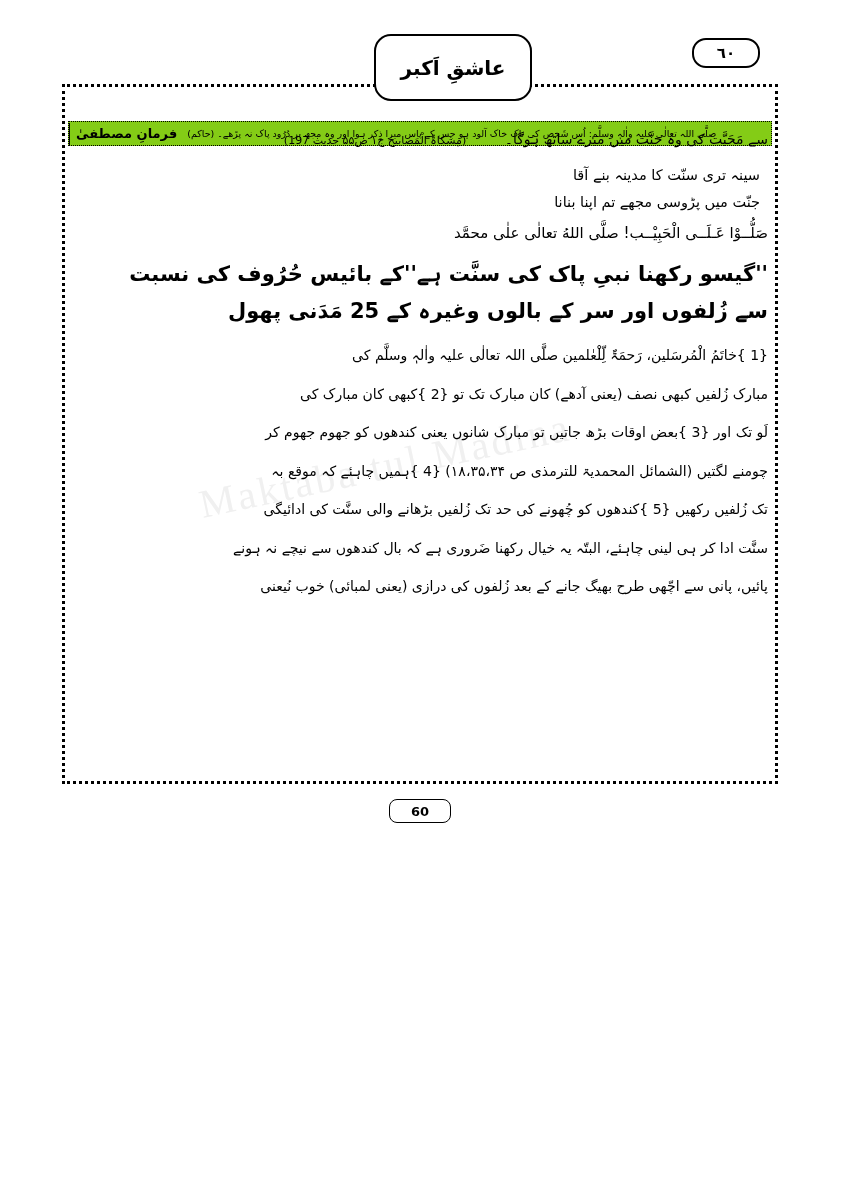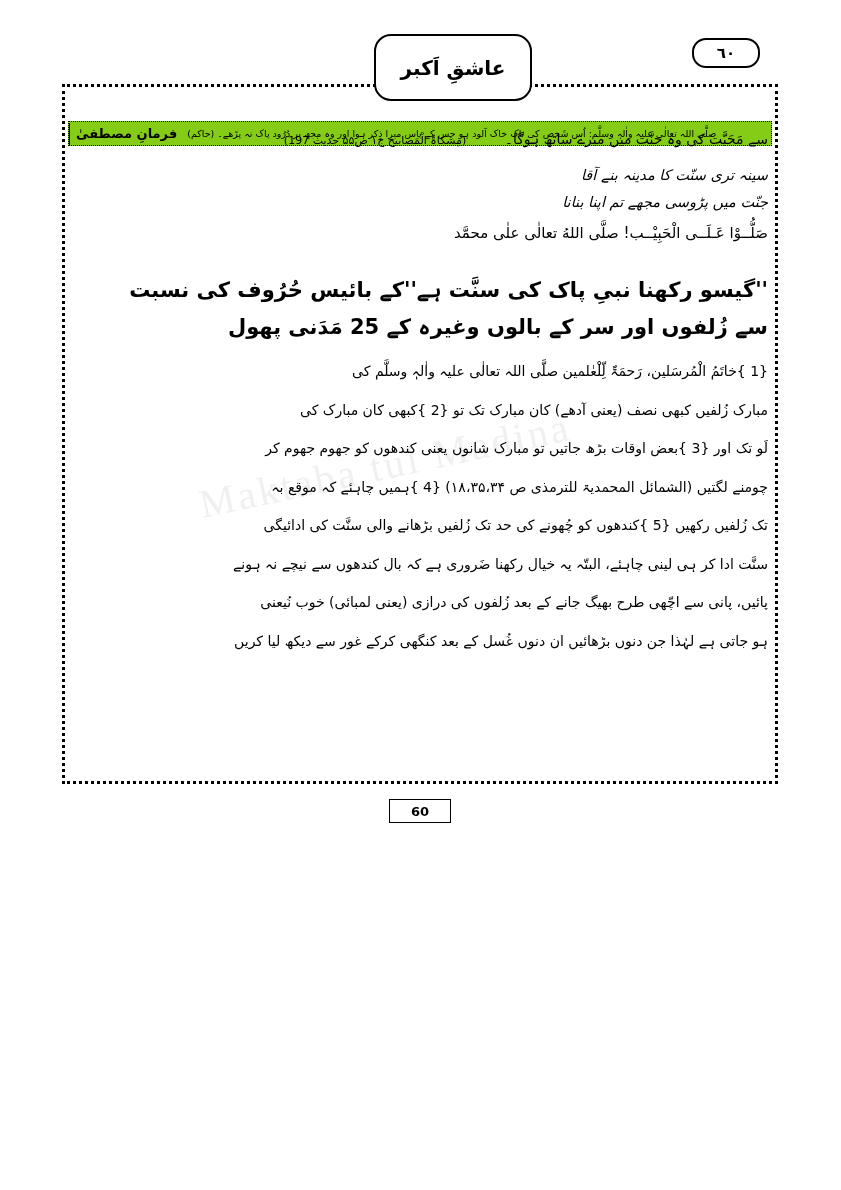--- a/index.html
+++ b/index.html
@@ -161,23 +161,22 @@
     font-family: "DejaVu Sans", sans-serif;
   }
 
   .intro-block .para-line { font-size: 14px; }
 
   .ref {
     font-size: 11px;
   }
 
   .poetry {
-    margin: 2px 0 0 0;
+    margin: 2px 8px 0 0;
     text-align: center;
-    font-style: italic;
   }
   .poetry-line {
     font-size: 14.5px;
     line-height: 27px;
     letter-spacing: 2px;
     font-family: "DejaVu Sans", sans-serif;
     white-space: nowrap;
   }
 
   .salawat {
@@ -185,21 +184,21 @@
     font-size: 15px;
     line-height: 30px;
     margin-top: 2px;
     font-family: "DejaVu Sans", sans-serif;
     white-space: nowrap;
   }
 
   .heading {
     text-align: center;
     font-weight: bold;
-    margin-top: 24px;
+    margin-top: 8px;
   }
   .heading-line {
     font-size: 21px;
     line-height: 37px;
     font-weight: bold;
     white-space: nowrap;
     font-family: "DejaVu Sans", sans-serif;
   }
 
   .main-body {
@@ -220,21 +219,21 @@
     z-index: 3;
     display: flex;
     align-items: flex-start;
     justify-content: center;
   }
   .page-badge-bottom {
     margin-top: 6px;
     min-width: 40px;
     height: 22px;
     border: 1.8px solid #000;
-    border-radius: 0;
+    border-radius: 8px;
     display: flex;
     align-items: center;
     justify-content: center;
     font-size: 13px;
     font-weight: bold;
     padding: 0 10px;
     background: #fff;
     font-family: "DejaVu Sans", sans-serif;
   }
 </style>
@@ -281,21 +280,20 @@
     </div>
 
     <div class="main-body">
       <div class="para-line">{1 }خاتَمُ الْمُرسَلین، رَحمَۃٌ لِّلْعٰلمین صلَّی اللہ تعالٰی علیہ واٰلہٖ وسلَّم کی</div>
       <div class="para-line">مبارک زُلفیں کبھی نصف (یعنی آدھے) کان مبارک تک تو {2 }کبھی کان مبارک کی</div>
       <div class="para-line">لَو تک اور {3 }بعض اوقات بڑھ جاتیں تو مبارک شانوں یعنی کندھوں کو جھوم جھوم کر</div>
       <div class="para-line">چومنے لگتیں (الشمائل المحمدیۃ للترمذی ص ۱۸،۳۵،۳۴) {4 }ہمیں چاہئے کہ موقع بہ</div>
       <div class="para-line">تک زُلفیں رکھیں {5 }کندھوں کو چُھونے کی حد تک زُلفیں بڑھانے والی سنَّت کی ادائیگی</div>
       <div class="para-line">سنَّت ادا کر ہی لینی چاہئے، البتّہ یہ خیال رکھنا ضَروری ہے کہ بال کندھوں سے نیچے نہ ہونے</div>
       <div class="para-line">پائیں، پانی سے اچّھی طرح بھیگ جانے کے بعد زُلفوں کی درازی (یعنی لمبائی) خوب نُیعنی</div>
-      <div class="para-line">ہو جاتی ہے لہٰذا جن دنوں بڑھائیں ان دنوں غُسل کے بعد کنگھی کرکے غور سے دیکھ لیا کریں</div>
     </div>
 
   </div>
 
   <div class="footer">
     <div class="page-badge-bottom">60</div>
   </div>
 
 </div>
 

